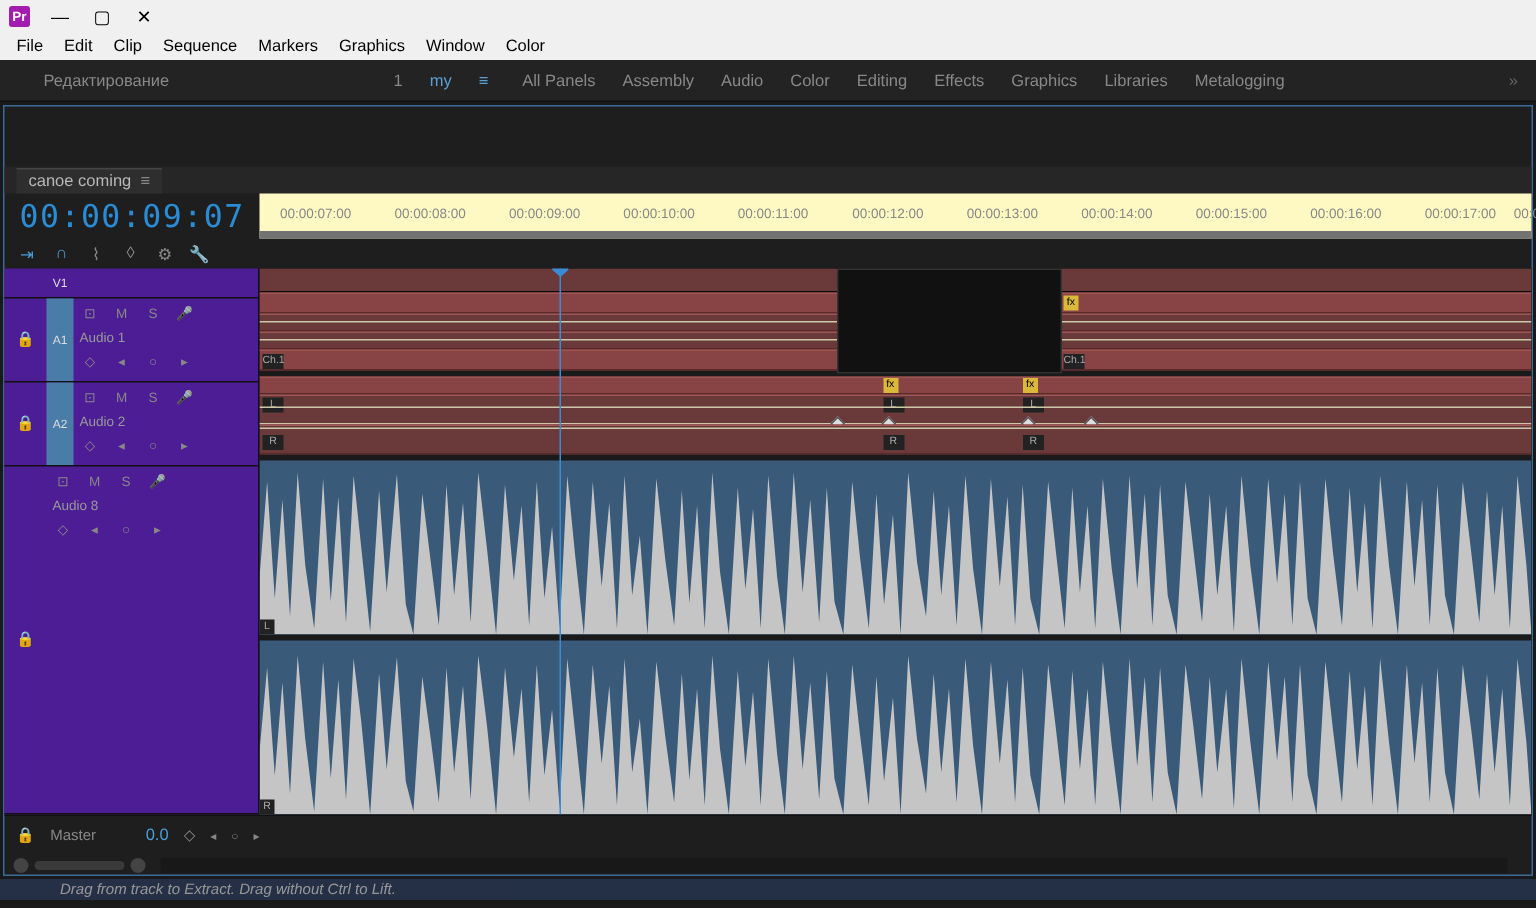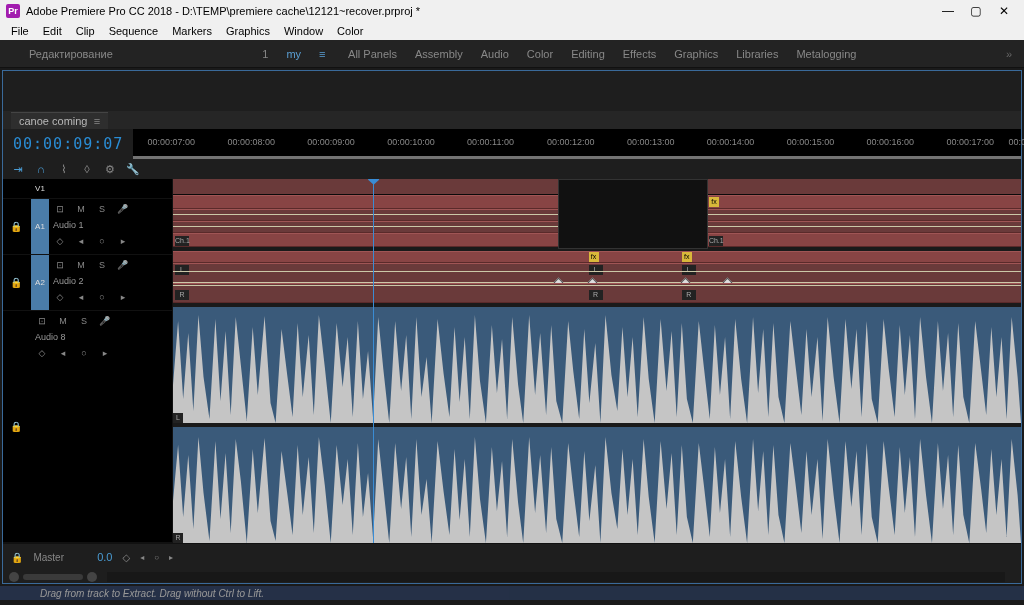--- a/index.html
+++ b/index.html
@@ -22,30 +22,30 @@
 .workspacebar .redak { margin-right:auto;margin-left:17px; }
 .workspacebar .num { color:#888; }
 
 
 .panel { background:#1e1e1e; border:1px solid #3a6a9a; margin:2px; height:514px; display:flex; flex-direction:column; }
 .panel-tab { height:22px; display:flex; align-items:center; padding:0 8px; font-size:11px; background:#262626;margin-top:40px; }
 .panel-tab .tabname { background:#2e2e2e; padding:2px 8px; border-top:1px solid #444; }
 
 
 .tcrow { height:30px; display:flex; align-items:center; }
-.tcrow .timecode { color:#2a8cd4; font-size:15px; font-family:monospace; padding:0 10px; letter-spacing:1px; }
-.tcrow .timeline-ruler { flex:1; position:relative; height:30px; background:#000000; border-bottom:3px solid #737373; font-size:9px; color:#888; }
+.tcrow .timecode { color:#2a8cd4; font-size:21px; font-family:monospace; padding:0 10px; letter-spacing:1px; }
+.tcrow .timeline-ruler { flex:1; position:relative; height:30px; background:#fef9c3; border-bottom:5px solid #737373; font-size:9px; color:#888; }
 .ruler-tick { position:absolute; top:8px; }
 
 .toolrow { height:23px; display:flex; align-items:center; padding-left:8px; gap:9px; font-size:11px; color:#888;}
 .toolrow .ticon { width:14px; height:14px; display:flex; align-items:center; justify-content:center; }
 
 
 .trackarea { flex:1; display:flex; position:relative; }
-.trackheaders { width:170px; background:#000000; border-right:1px solid #111; }
+.trackheaders { width:170px; background:#4c1d95; border-right:1px solid #111; }
 .trackbody { flex:1; background:#1a1a1a; position:relative; overflow:hidden; }
 
 
 .track-head { border-bottom:1px solid #111; display:flex; }
 .track-head .lockcol { width:28px; display:flex; align-items:center; justify-content:center; font-size:10px; color:#888;}
 .track-head .idcol { width:18px; background:#4a7ca8; display:flex; align-items:center; justify-content:center; font-size:8px; color:#ddd; flex-direction:column; }
 .track-head.vh .idcol { background:transparent; }
 .track-head .ctrlcol { flex:1; padding:2px 4px; font-size:9px; color:#999; }
 .track-head .ctrlrow { display:flex; align-items:center; gap:7px; height:16px;}
 .track-head .ctrlbtn { width:14px; text-align:center; color:#888; font-size:9px; }
@@ -85,21 +85,20 @@
 
 .status { height:14px; background:#2a3a5a; font-size:10px; color:#ccc; padding:0 40px; display:flex; align-items:center; font-style:italic; opacity:0.7;}
 
 .hamb { display:inline-block; width:11px; font-size:11px; }
 </style>
 </head>
 <body>
 
 <div class="titlebar">
   <div class="icon">Pr</div>
-  <div class="title">Adobe Premiere Pro CC 2018 - D:\TEMP\premiere cache\12121~recover.prproj *</div>
   <div class="winbtn">—</div>
   <div class="winbtn">▢</div>
   <div class="winbtn">✕</div>
 </div>
 
 <div class="menubar">
   <span>File</span>
   <span>Edit</span>
   <span>Clip</span>
   <span>Sequence</span>

